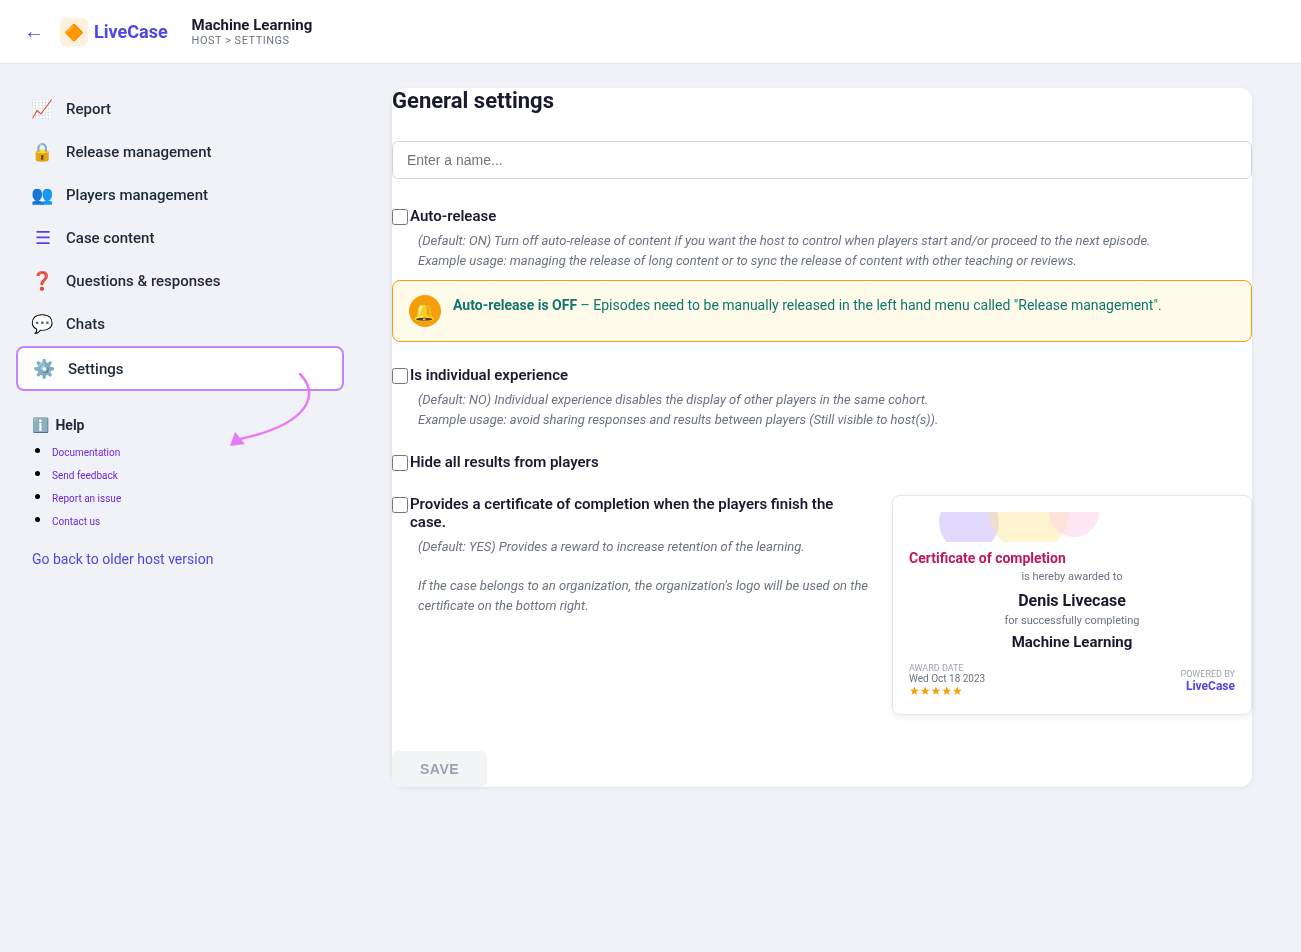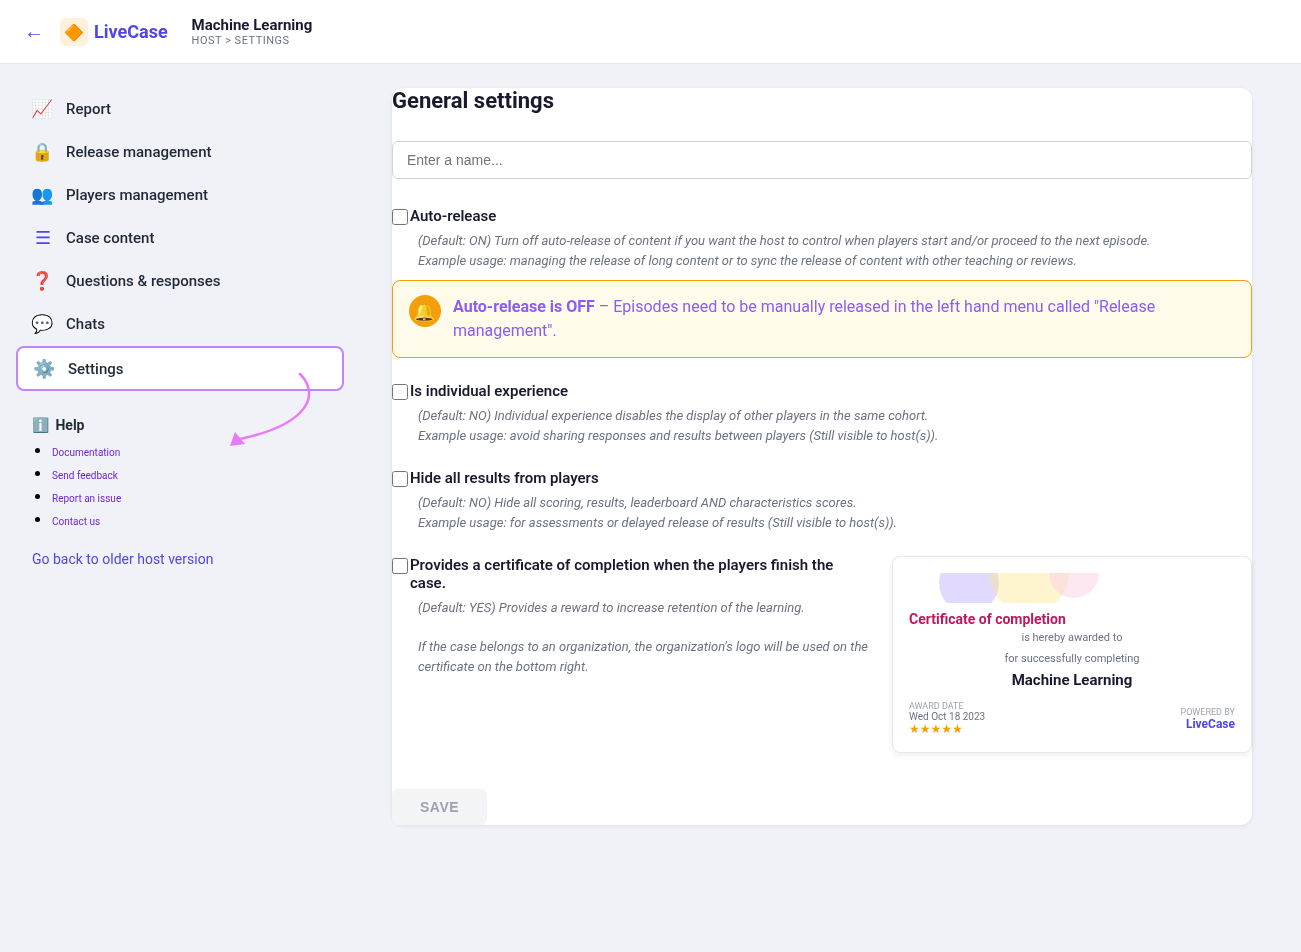--- a/index.html
+++ b/index.html
@@ -217,22 +217,22 @@
       color: #fff;
       border-radius: 50%;
       width: 32px;
       height: 32px;
       display: flex;
       align-items: center;
       justify-content: center;
       flex-shrink: 0;
     }
     .alert-text {
-      font-size: 16px;
-      color: #8b5cf6;
+      font-size: 14px;
+      color: #0f766e;
       line-height: 1.5;
     }
     .alert-text strong { font-weight: 700; }
     .certificate-row {
       display: flex;
       align-items: flex-start;
       gap: 24px;
     }
     .certificate-text {
       flex: 1;
@@ -481,24 +481,20 @@
           <span>Example usage: avoid sharing responses and results between players (Still visible to host(s)).</span>
         </div>
       </div>
 
       
       <div class="checkbox-group">
         <label class="checkbox-label">
           <input type="checkbox" style="">
           <span class="checkbox-title">Hide all results from players</span>
         </label>
-        <div class="checkbox-desc">
-          <span>(Default: NO) Hide all scoring, results, leaderboard AND characteristics scores.</span><br>
-          <span>Example usage: for assessments or delayed release of results (Still visible to host(s)).</span>
-        </div>
       </div>
 
       
       <div class="checkbox-group">
         <div class="certificate-row">
           <div class="certificate-text">
             <label class="checkbox-label">
               <input type="checkbox" style="">
               <span class="checkbox-title">Provides a certificate of completion when the players finish the case.</span>
             </label>
@@ -509,20 +505,21 @@
           </div>
 
           <div class="certificate-preview">
             <div class="cert-bg-decor">
               <div class="cert-blob1"></div>
               <div class="cert-blob2"></div>
               <div class="cert-blob3"></div>
             </div>
             <div class="cert-title">Certificate of completion</div>
             <div class="cert-subtitle">is hereby awarded to</div>
+            <div class="cert-name">Denis Livecase</div>
             <div class="cert-for">for successfully completing</div>
             <div class="cert-case-name">Machine Learning</div>
             <div class="cert-footer">
               <div>
                 <div class="cert-date-label">AWARD DATE</div>
                 <div class="cert-date-val">Wed Oct 18 2023</div>
                 <div class="cert-stars">★★★★★</div>
               </div>
               <div>
                 <div class="cert-logo">

